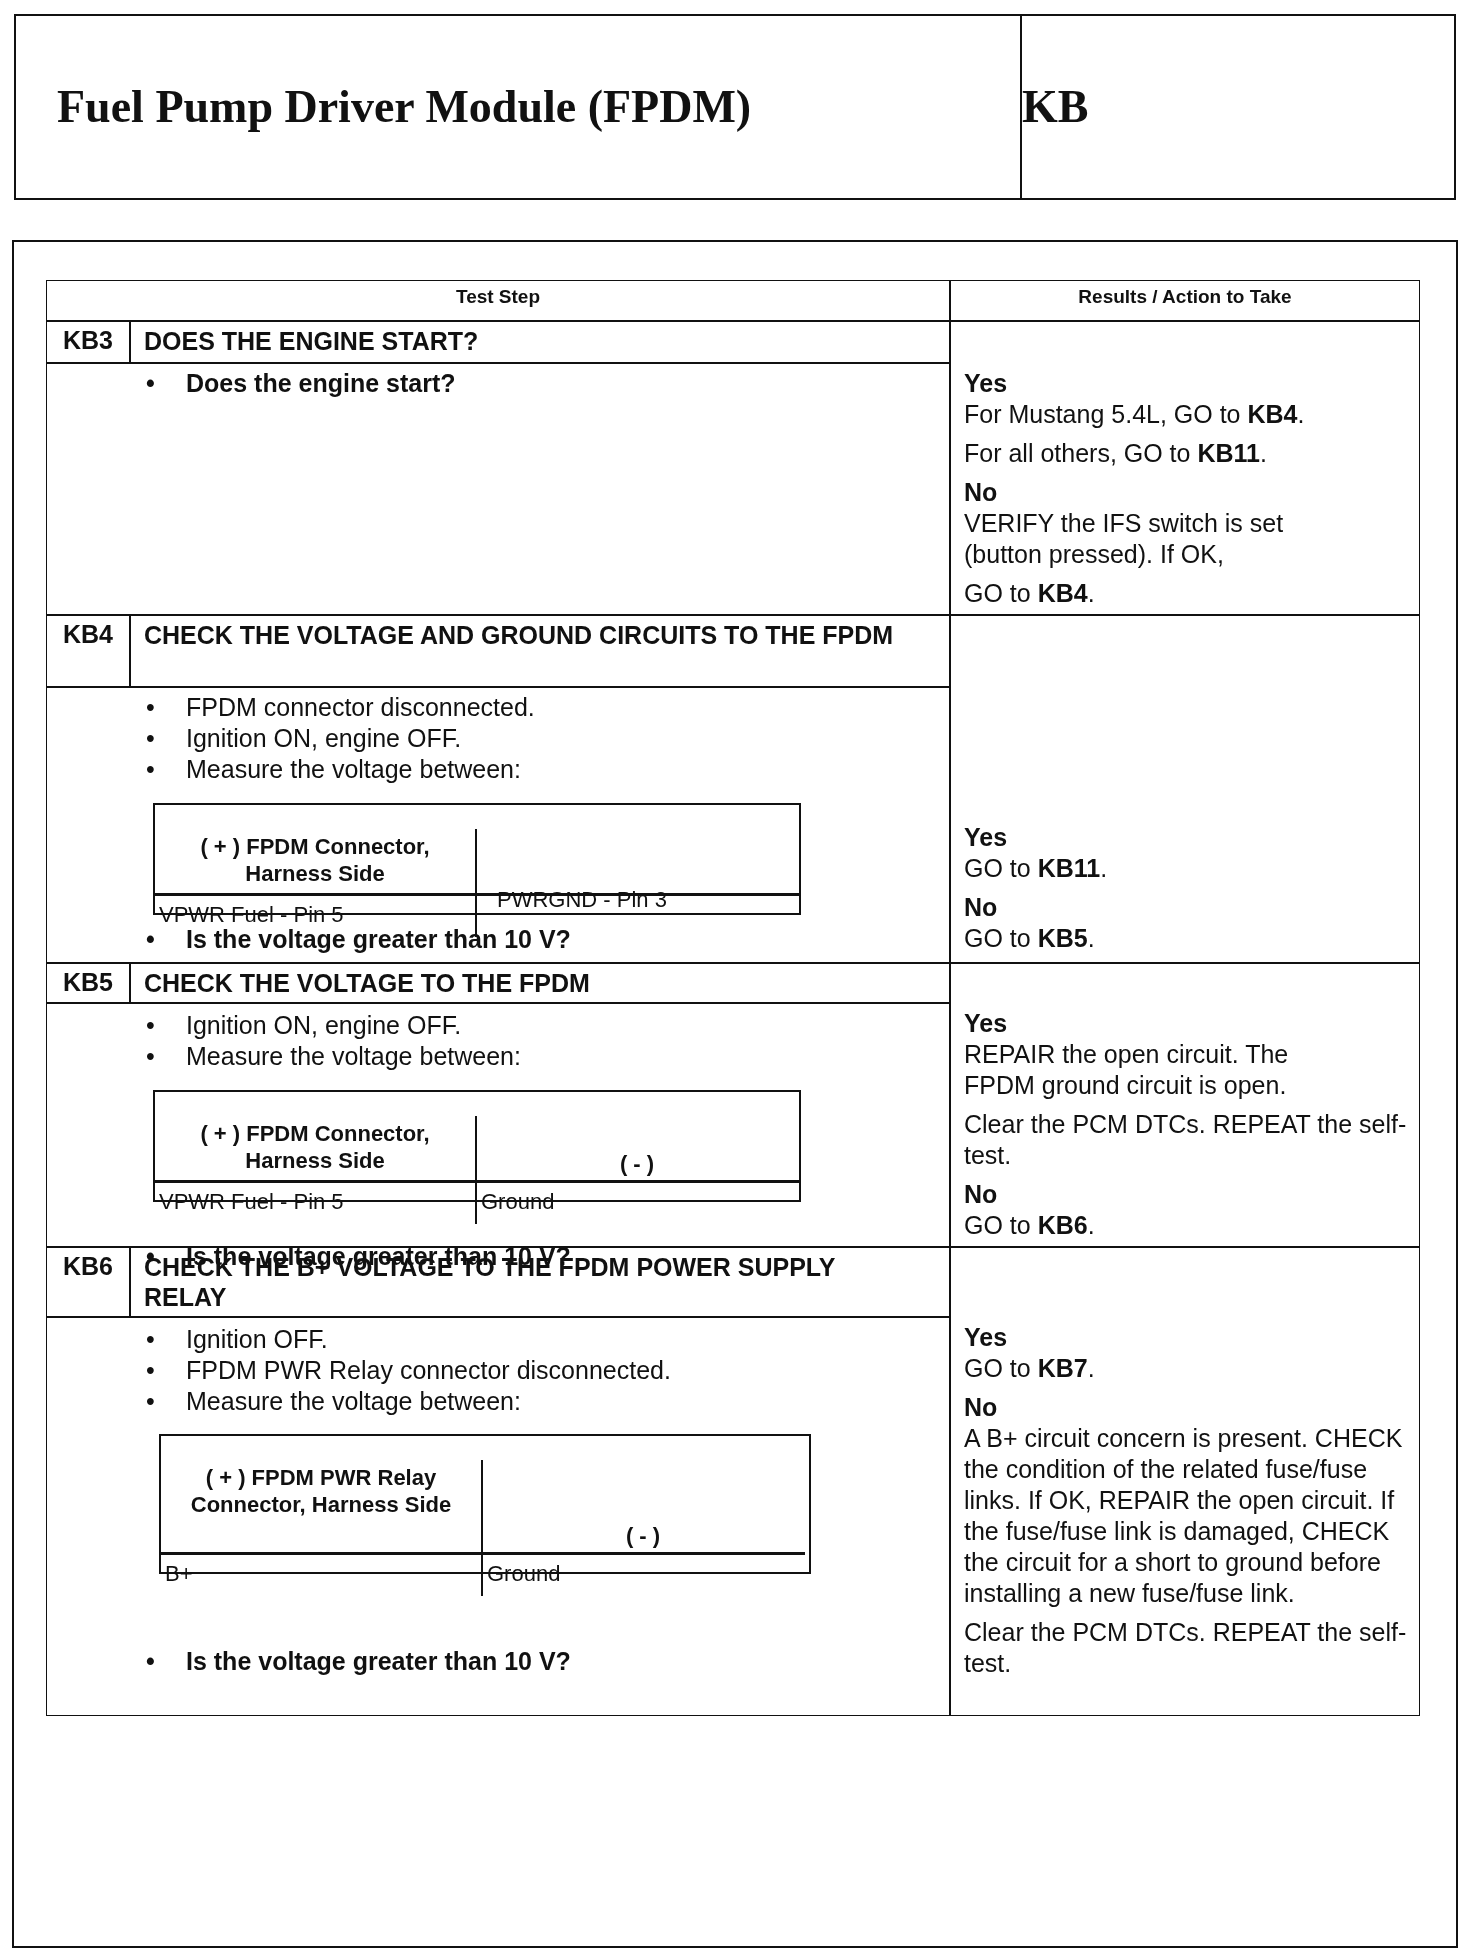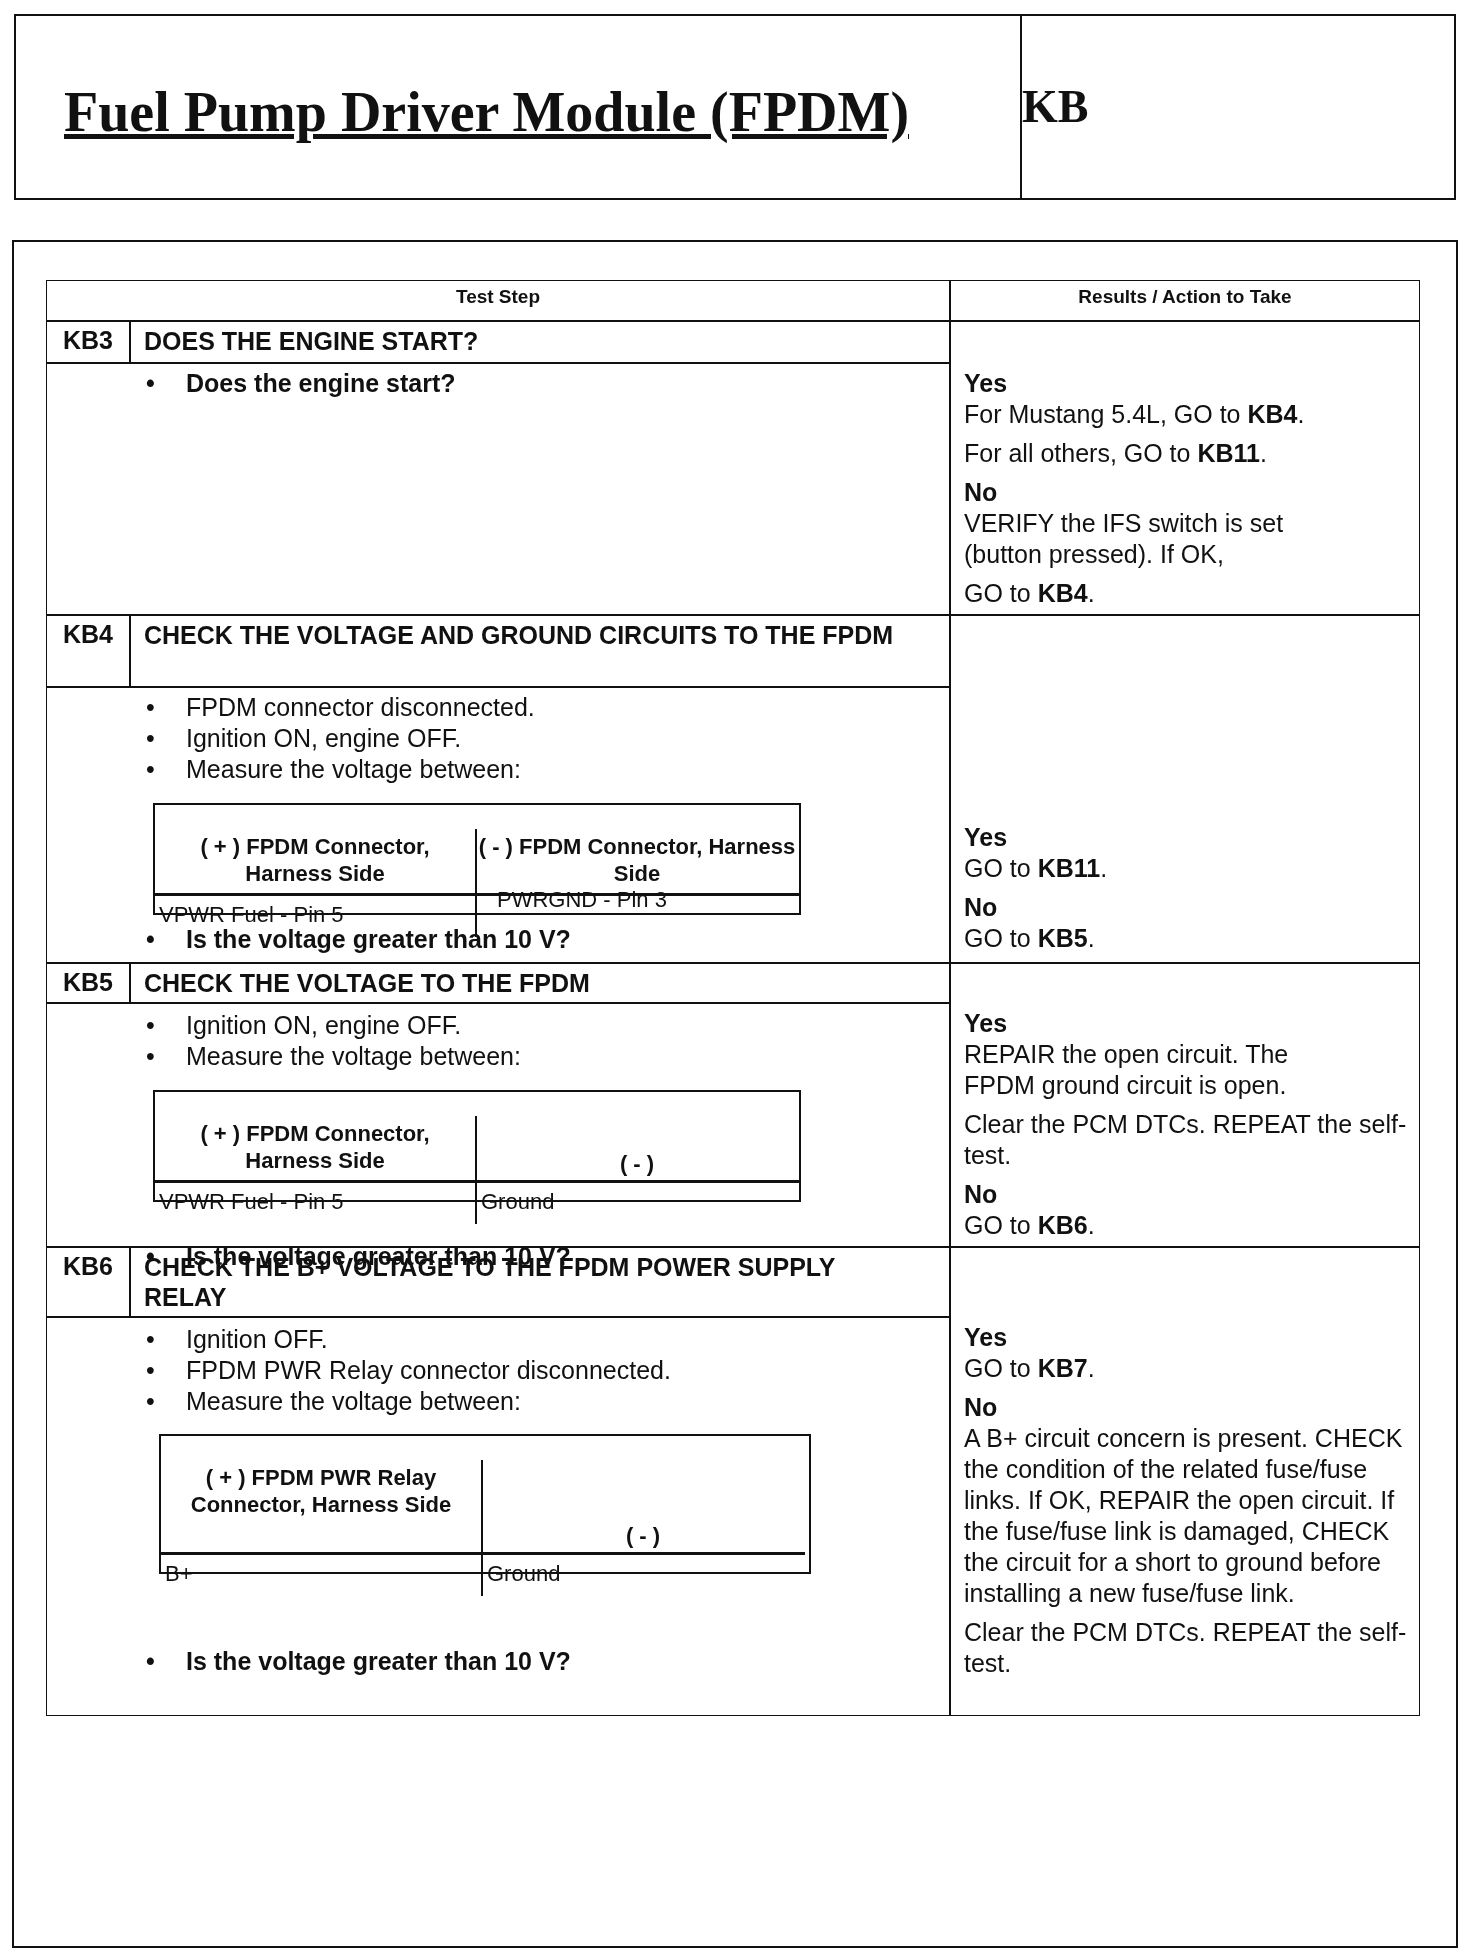--- a/index.html
+++ b/index.html
@@ -1,22 +1,22 @@
 <!DOCTYPE html>
 <html><head>
 <meta charset="utf-8">
 <style>
   html, body { margin:0; padding:0; background:#ffffff; }
   body { width:1472px; height:1956px; position:relative; overflow:hidden;
          font-family:"Liberation Sans", sans-serif; color:#111; }
   .abs { position:absolute; box-sizing:border-box; }
   .hdr-box { left:14px; top:14px; width:1442px; height:186px; border:2.5px solid #111; }
   .hdr-div { left:1020px; top:14px; width:2px; height:186px; background:#111; }
-  .hdr-title { left:64px; top:80px; font-family:"Liberation Serif", serif; font-weight:bold;
-               font-size:56px; letter-spacing:0px;text-decoration:underline; }
+  .hdr-title { left:57px; top:80px; font-family:"Liberation Serif", serif; font-weight:bold;
+               font-size:46px; letter-spacing:0px; }
   .hdr-code { left:1022px; top:80px; width:434px; 
               font-family:"Liberation Serif", serif; font-weight:bold; font-size:46px; }
   .outer-box { left:12px; top:240px; width:1446px; height:1708px; border:2.5px solid #111; }
   .tbl-box { left:46px; top:280px; width:1374px; height:1436px; border:1.8px solid #111; }
   .hline { height:1.8px; background:#111; }
   .vline { width:1.8px; background:#111; }
   .th { font-weight:bold; font-size:19px; text-align:center; }
   .stepid { font-weight:bold; font-size:25px; left:46px; width:84px; text-align:center; }
   .steptitle { font-weight:bold; font-size:25px; left:144px; width:790px; line-height:30px; }
   .body-text { font-size:25px; line-height:31px; }
@@ -76,21 +76,20 @@
 <div class="abs steptitle" style="top:620px; width:780px;">CHECK THE VOLTAGE AND GROUND CIRCUITS TO THE FPDM</div>
 <div class="abs hline" style="left:46px; top:686px; width:904px;"></div>
 
 <div class="abs body-text" style="left:146px; top:692px; width:790px;">
   <div class="item"><span class="bul">•</span><span>FPDM connector disconnected.</span></div>
   <div class="item"><span class="bul">•</span><span>Ignition ON, engine OFF.</span></div>
   <div class="item"><span class="bul">•</span><span>Measure the voltage between:</span></div>
 </div>
 <div class="abs mt" style="left:153px; top:803px; width:648px; height:112px;">
   <div class="mt-cell mt-h" style="left:0; top:4px; width:320px;">( + ) FPDM Connector, Harness Side</div>
-  <div class="mt-cell mt-h" style="left:322px; top:4px; width:320px;">( - ) FPDM Connector, Harness Side</div>
   <div class="mt-cell" style="left:0; top:64px; width:644px; height:2.5px; background:#111;"></div>
   <div class="mt-cell" style="left:320px; top:0; width:2px; height:108px; background:#111;"></div>
   <div class="mt-cell mt-v" style="left:0; top:71px;">VPWR Fuel - Pin 5</div>
   <div class="mt-cell mt-v" style="left:322px; top:56px;padding-left:20px;">PWRGND - Pin 3</div>
 </div>
 <div class="abs body-text item bold" style="left:146px; top:924px; width:790px;"><span class="bul">•</span><span>Is the voltage greater than 10 V?</span></div>
 
 <div class="abs res" style="top:822px;">
   <p class="bold">Yes</p>
   <p><span>GO to </span><span class="bold">KB11</span><span>.</span></p>

